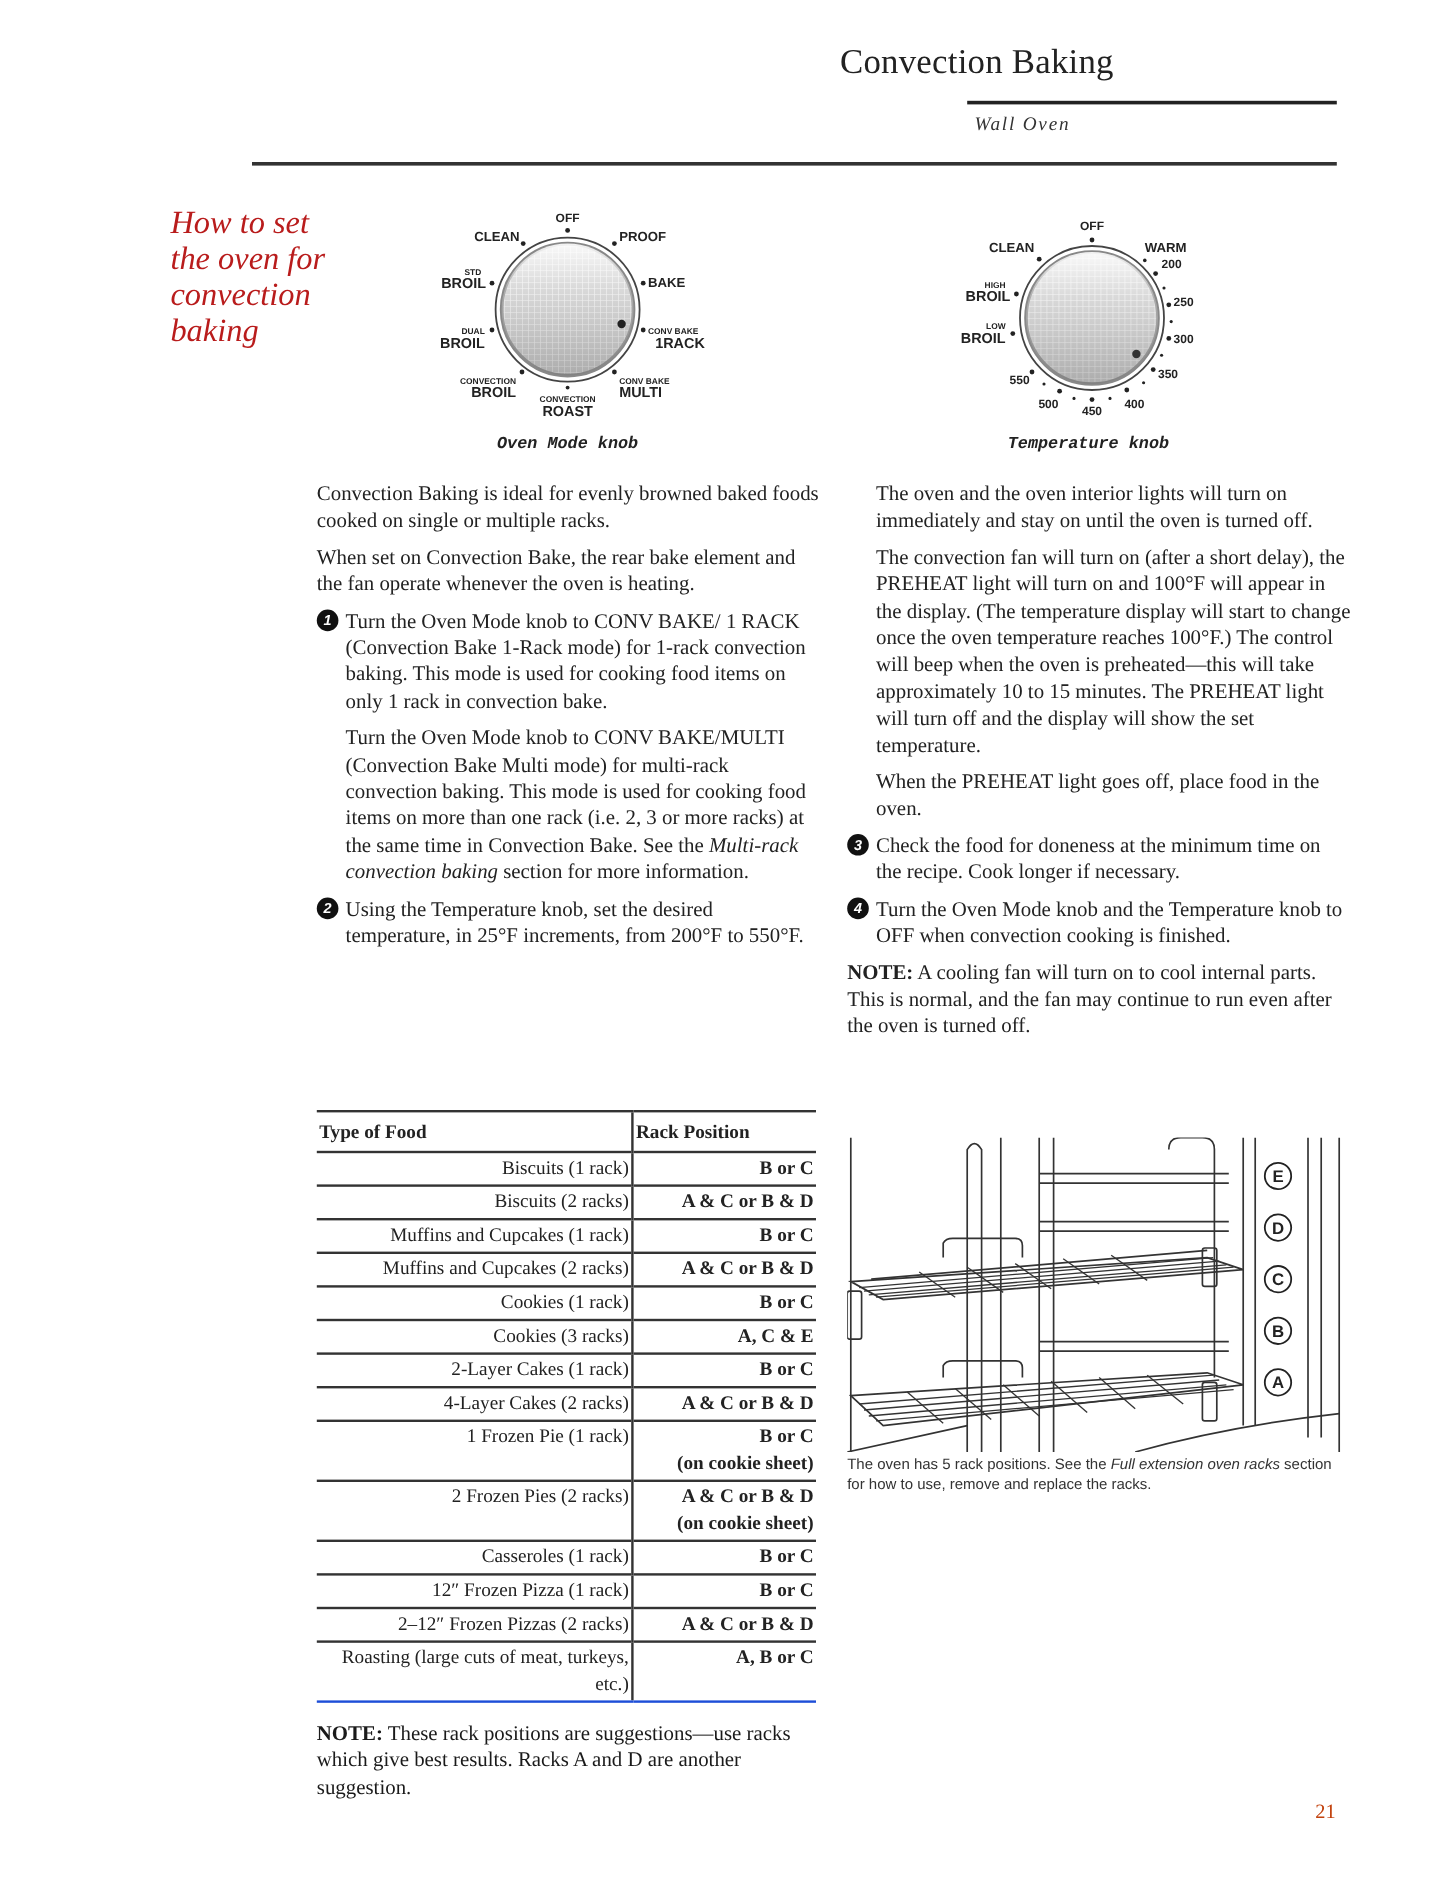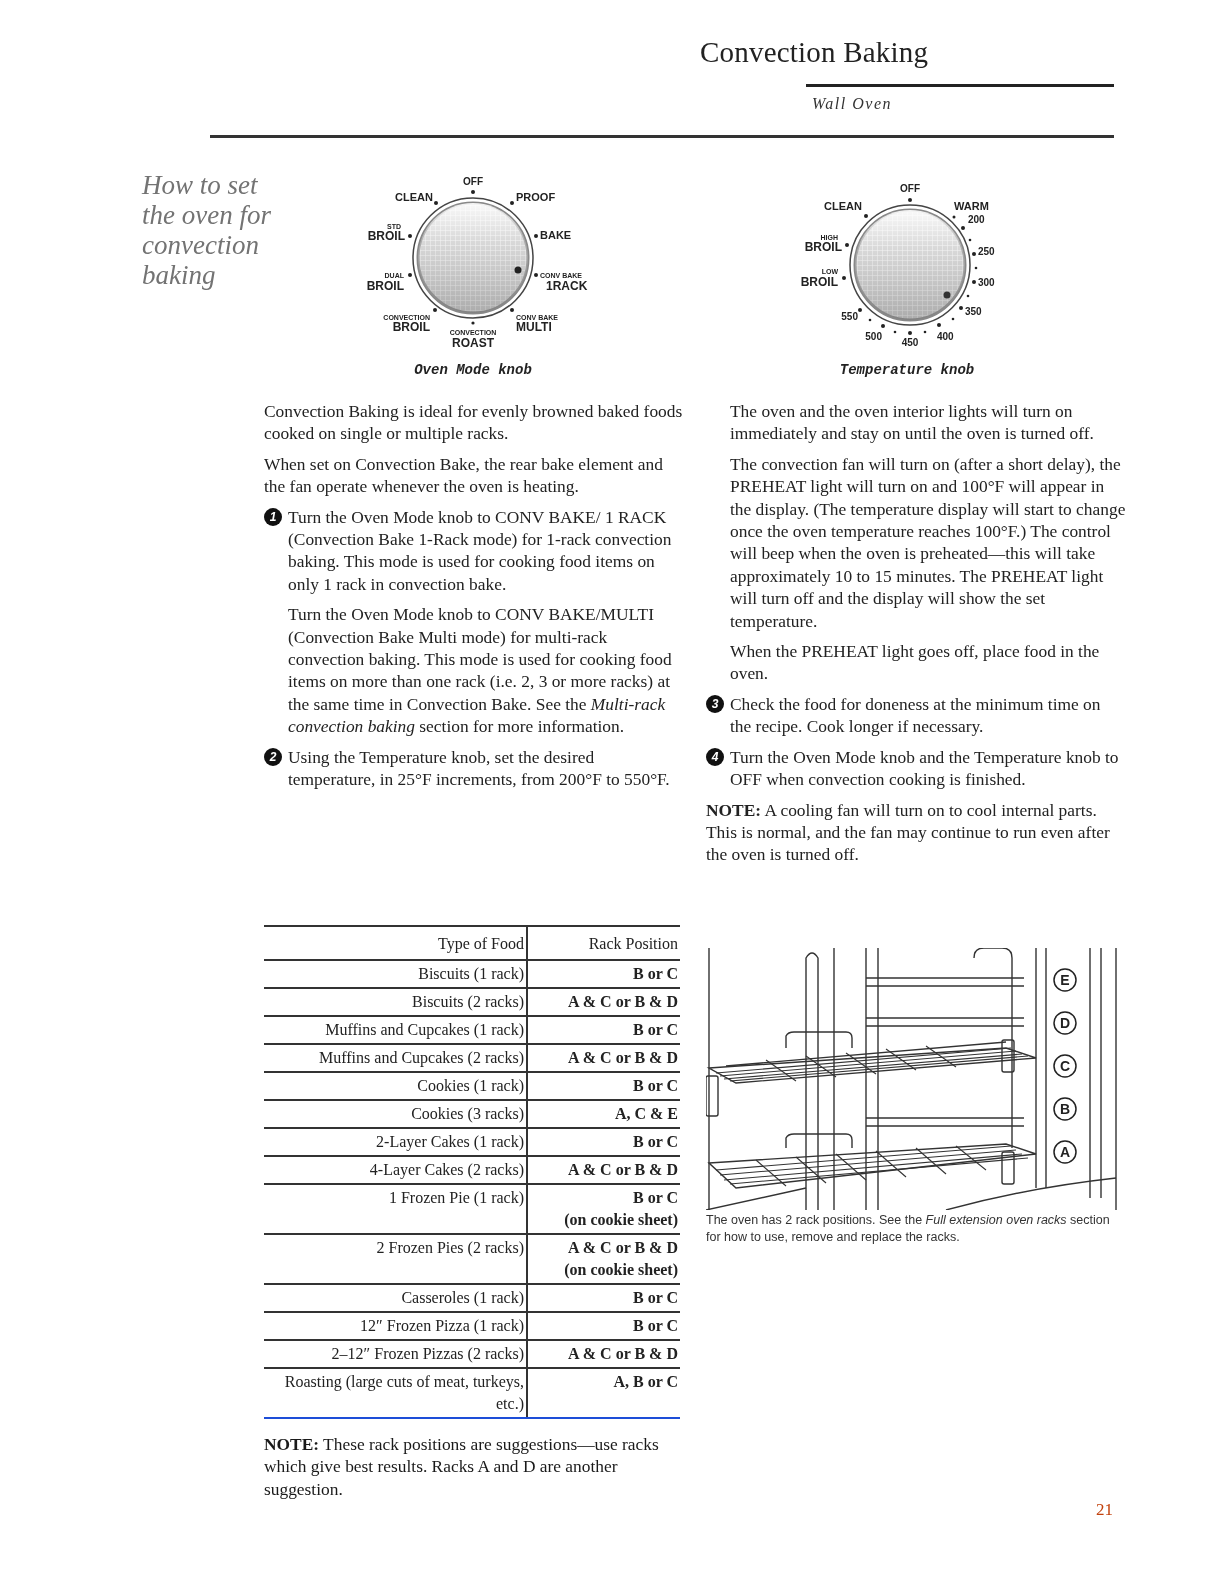--- a/index.html
+++ b/index.html
@@ -4,41 +4,41 @@
 <style>
   html, body { margin: 0; padding: 0; background: #ffffff; }
   body { width: 1212px; height: 1574px; position: relative; overflow: hidden; color: #1a1a1a; font-family: "Liberation Serif", "DejaVu Serif", serif; }
   .abs { position: absolute; }
 
   .header-title { left: 700px; top: 36px; font-size: 29px; color: #222; letter-spacing: 0.2px; }
   .header-rule-short { left: 806px; top: 84px; width: 308px; height: 3px; background: #222; }
   .header-subtitle { left: 812px; top: 95px; font-size: 16px; font-style: italic; letter-spacing: 1.5px; color: #333; }
   .header-rule-long { left: 210px; top: 135px; width: 904px; height: 3px; background: #333; }
 
-  .side-heading { left: 142px; top: 170px; font-size: 27px; font-style: italic; line-height: 30px; color: #737373; }
+  .side-heading { left: 142px; top: 170px; font-size: 27px; font-style: italic; line-height: 30px; color: #b91c1c; }
 
   .knob-wrap { width: 240px; }
   .knob-svg { display: block; }
   .knob-label { font-family: "Liberation Sans", "DejaVu Sans", sans-serif; font-weight: bold; fill: #222; }
   .knob-caption { font-family: Liberation Mono, monospace; font-style: italic; font-weight: bold; font-size: 14px; text-align: center; color: #222; }
 
   .col { font-size: 17.4px; line-height: 22.4px; color: #222; }
   .col p { margin: 0 0 8px 0; }
   .step { position: relative; padding-left: 24px; margin: 0 0 8px 0; }
   .step-num { position: absolute; left: 0; top: 2px; width: 18px; height: 18px; border-radius: 50%; background: #111; color: #fff; font-family: "Liberation Sans", sans-serif; font-weight: bold; font-style: italic; font-size: 12px; line-height: 18px; text-align: center; }
   .indent { padding-left: 24px; }
   .bold { font-weight: bold; }
   .ital { font-style: italic; }
 
   .col-left { left: 264px; top: 400px; width: 420px; }
   .col-right { left: 706px; top: 400px; width: 420px; }
 
   table.rack { border-collapse: collapse; width: 416px; font-size: 16px; color: #222; }
   table.rack th, table.rack td { border-top: 2px solid #333; padding: 2px 2px 2px 2px; vertical-align: top; line-height: 22px; text-align: right; }
-  table.rack th { font-weight: normal; text-align: right; padding: 6px 2px 4px; }
+  table.rack th { font-weight: bold; text-align: left; padding: 6px 2px 4px; }
   table.rack td.pos { text-align: right; font-weight: bold; border-left: 2px solid #333; width: 148px; }
   table.rack th.pos { border-left: 2px solid #333; }
   table.rack tr:last-child td { border-bottom: 2px solid #1d4ed8; }
 
   .table-wrap { left: 264px; top: 925px; }
   .note-left { left: 264px; top: 1433px; width: 420px; font-size: 17.4px; line-height: 22.4px; }
 
   .rack-fig { left: 706px; top: 948px; width: 414px; height: 262px; }
   .rack-caption { left: 706px; top: 1212px; width: 420px; font-family: "Liberation Sans", "DejaVu Sans", sans-serif; font-size: 12.5px; line-height: 17px; color: #333; }
 
@@ -364,16 +364,16 @@
         <circle cx="359" cy="118" r="11" fill="#fff" stroke="#222" stroke-width="1.5"></circle>
         <text x="359" y="123" text-anchor="middle" font-family="Liberation Sans, sans-serif" font-weight="bold" font-size="14" fill="#222">C</text>
         <circle cx="359" cy="161" r="11" fill="#fff" stroke="#222" stroke-width="1.5"></circle>
         <text x="359" y="166" text-anchor="middle" font-family="Liberation Sans, sans-serif" font-weight="bold" font-size="14" fill="#222">B</text>
         <circle cx="359" cy="204" r="11" fill="#fff" stroke="#222" stroke-width="1.5"></circle>
         <text x="359" y="209" text-anchor="middle" font-family="Liberation Sans, sans-serif" font-weight="bold" font-size="14" fill="#222">A</text>
       </g>
   </svg>
 </div>
 <div class="abs rack-caption">
-  <span>The oven has 2 rack positions. See the </span><span class="ital">Full extension oven racks</span><span> section for how to use, remove and replace the racks.</span>
+  <span>The oven has 5 rack positions. See the </span><span class="ital">Full extension oven racks</span><span> section for how to use, remove and replace the racks.</span>
 </div>
 
 <div class="abs page-num">21</div>
 
 </body></html>

